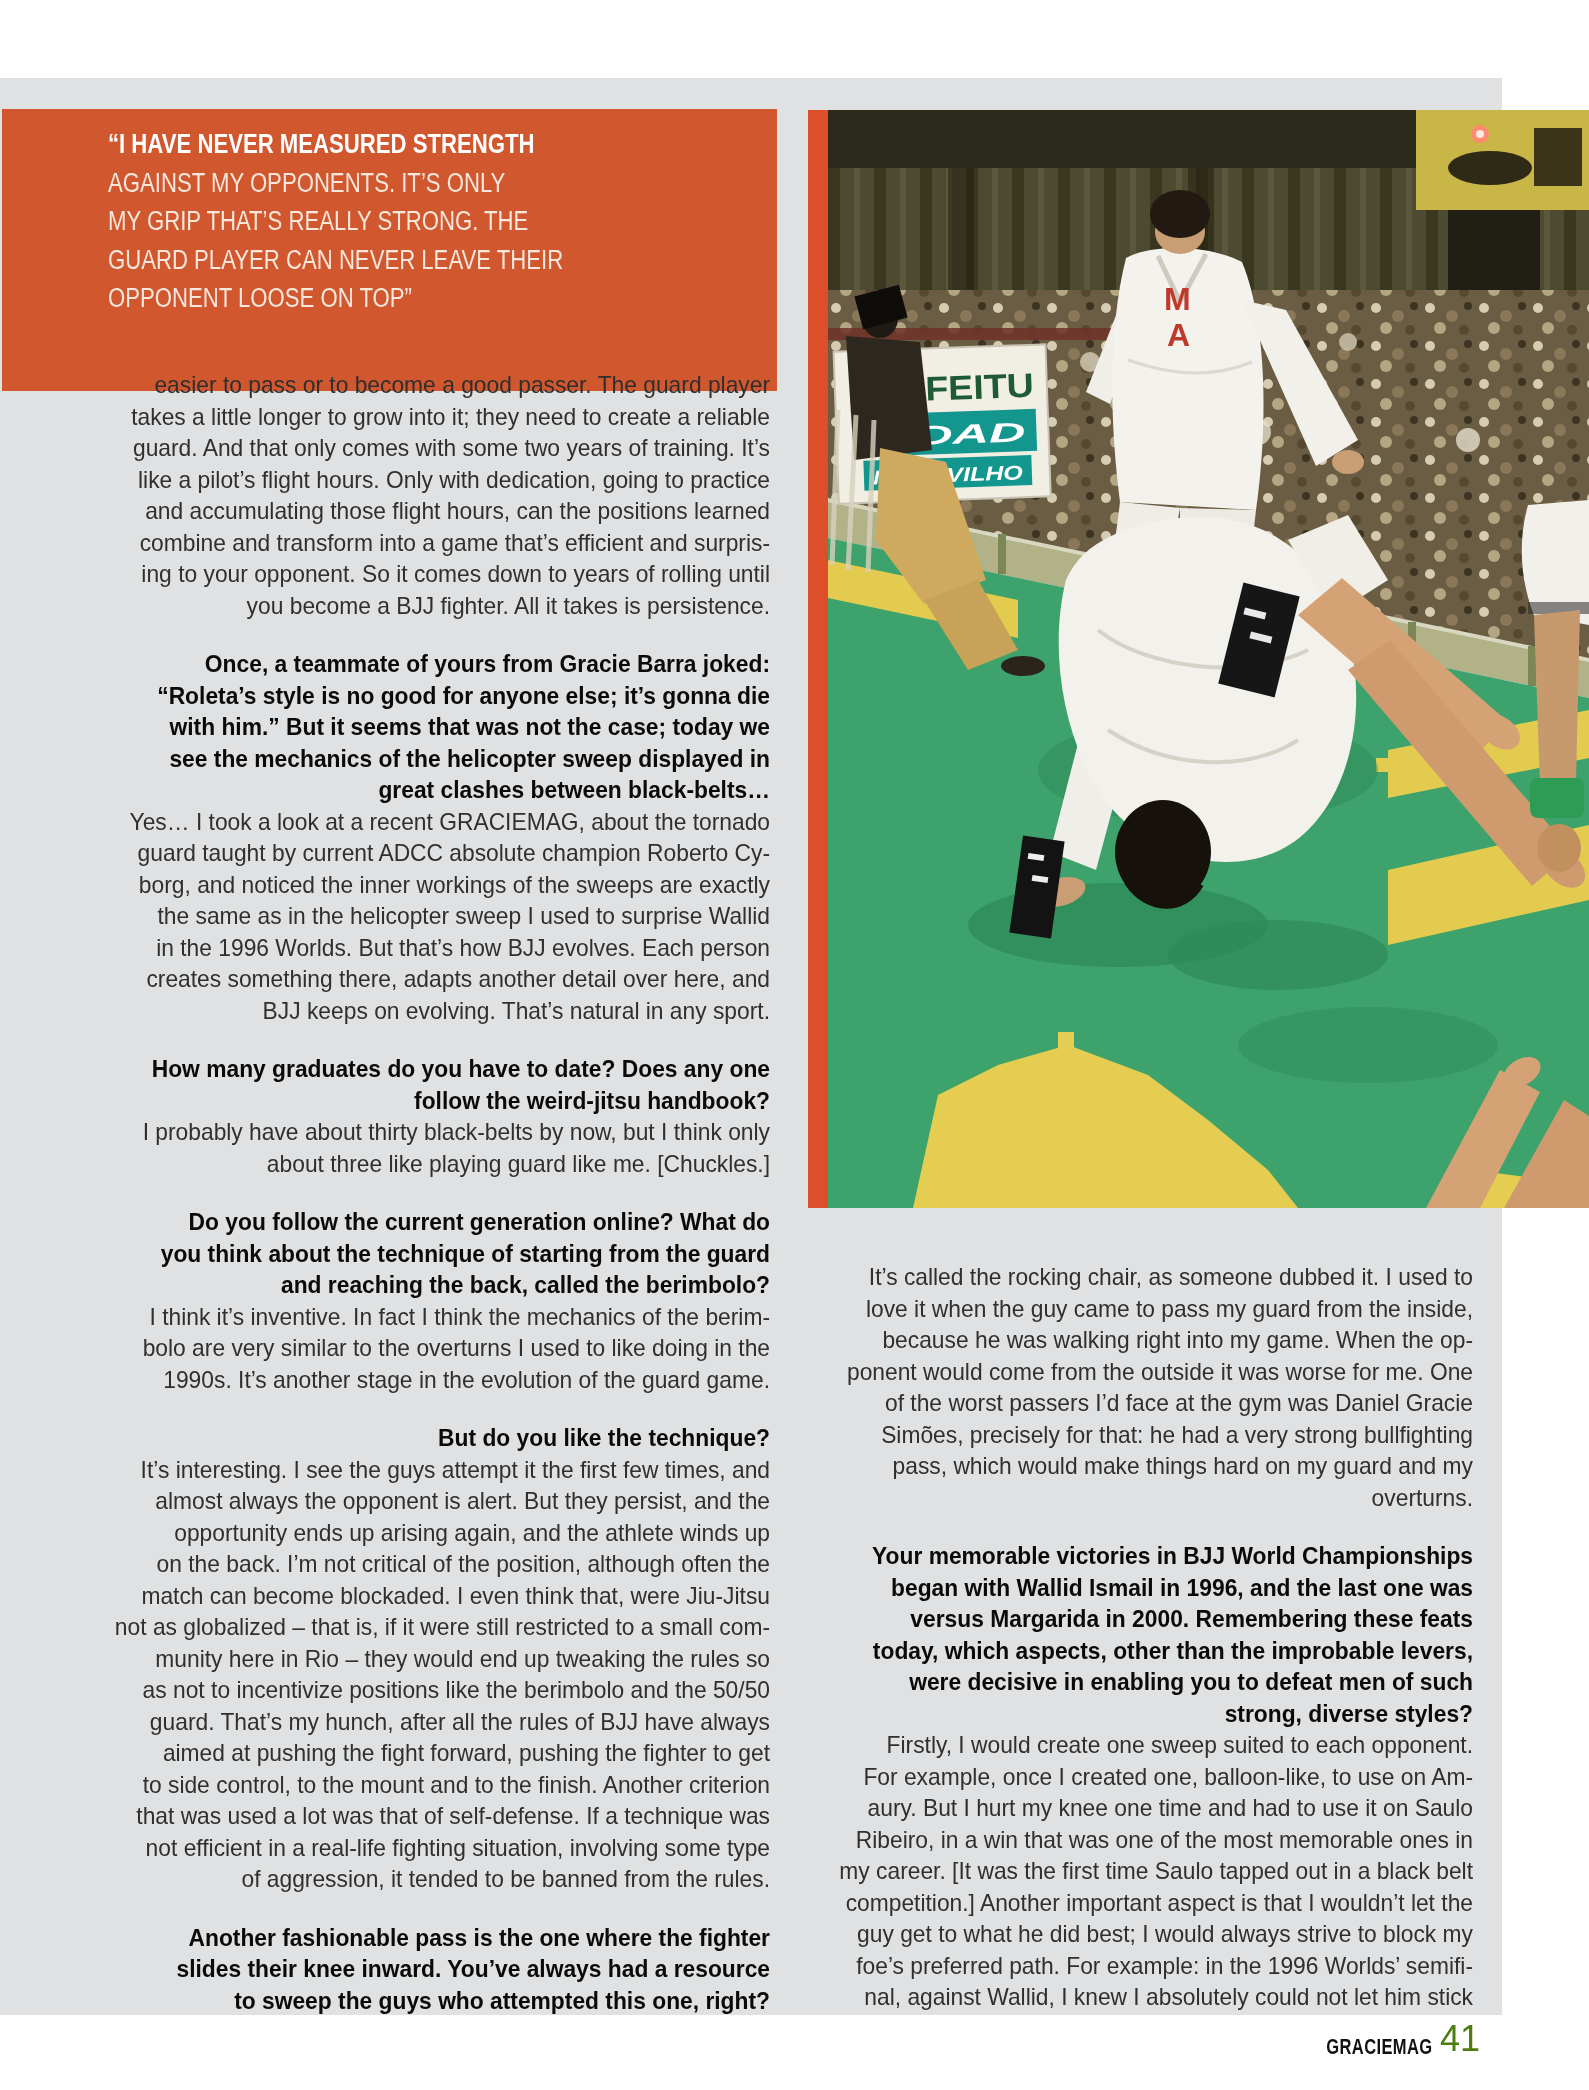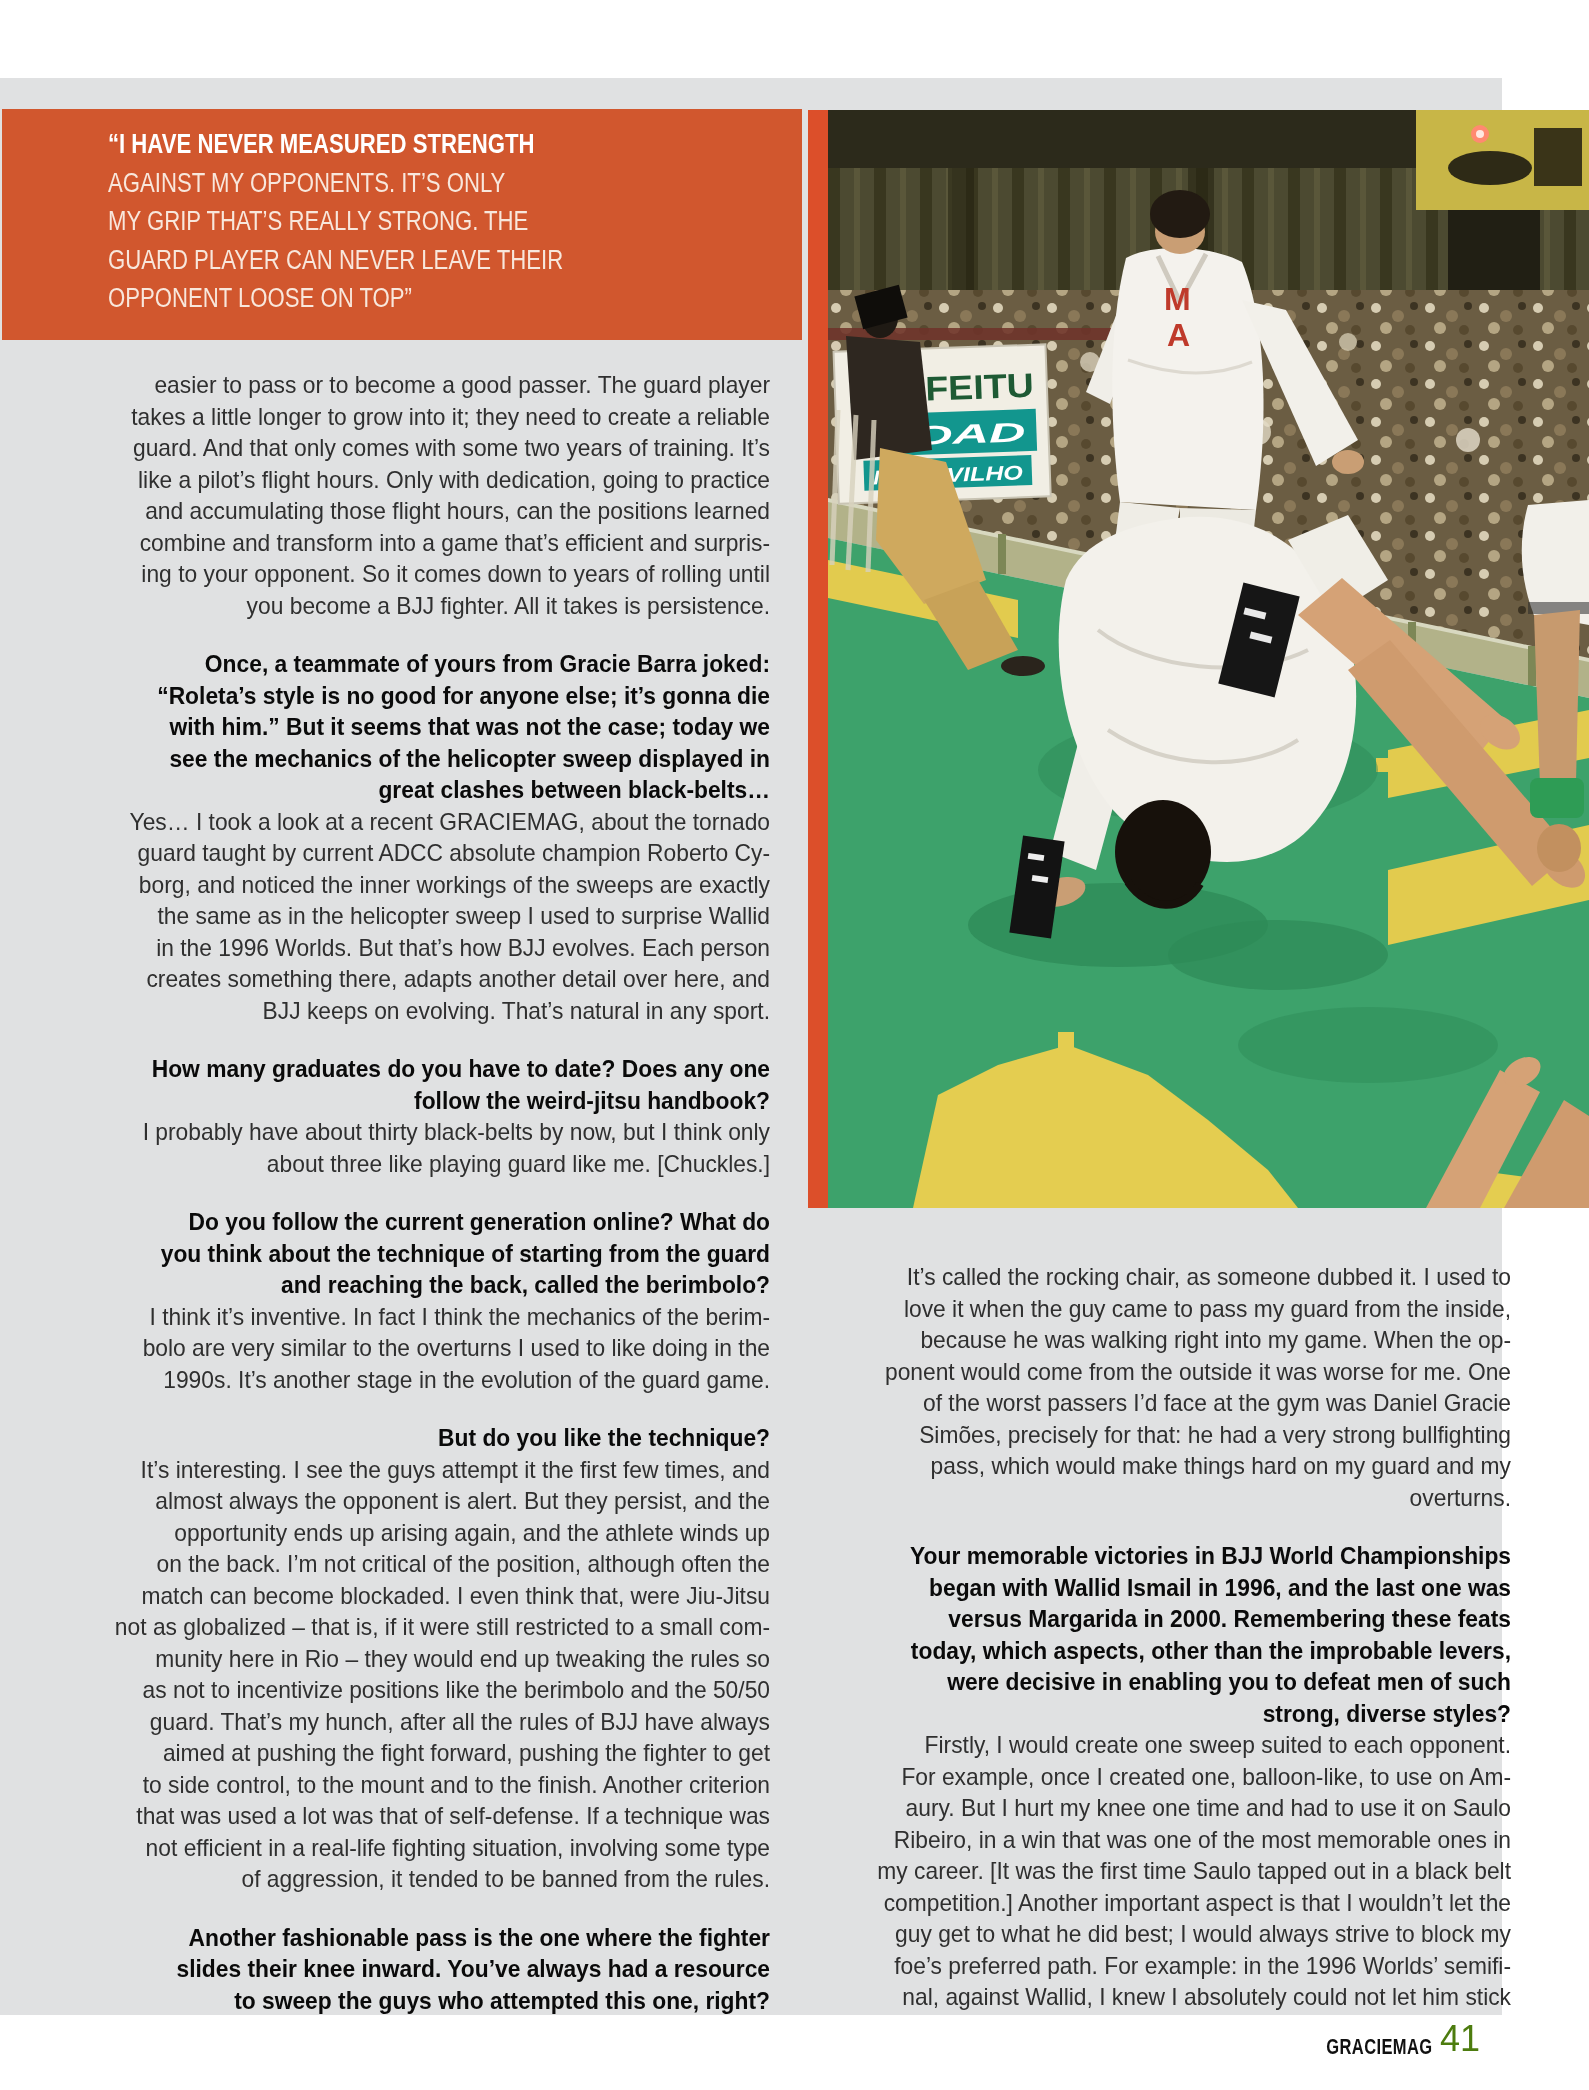--- a/index.html
+++ b/index.html
@@ -1,33 +1,33 @@
 <!DOCTYPE html>
 <html><head>
 <meta charset="utf-8">
 <style>
   html, body { margin:0; padding:0; }
   body {
     width:1589px; height:2090px; position:relative; overflow:hidden;
     background:#ffffff; font-family:"Liberation Sans", sans-serif;
   }
   .gray-bg { position:absolute; left:0; top:78px; width:1502px; height:1937px; background:#e0e1e2; }
-  .quote-box { position:absolute; left:2px; top:109px; width:775px; height:231px; background:#d1572e;padding-left:25px; }
+  .quote-box { position:absolute; left:2px; top:109px; width:775px; height:282px; background:#d1572e; }
   .quote-inner { position:absolute; left:106px; top:16px; }
   .quote-l1 {
     white-space:pre; font-size:27px; line-height:38.5px; font-weight:bold; color:#ffffff;
     transform:scaleX(.82); transform-origin:0 0; margin:0;
   }
   .quote-rest {
     white-space:pre; font-size:27px; line-height:38.5px; font-weight:400; color:#f8e7dc;
     transform:scaleX(.82); transform-origin:0 0; margin:0;
   }
   .col { position:absolute;text-align:right; }
   .col-left  { left:105px; top:369px; width:700px; }
-  .col-right { left:808px; top:1261px; width:700px;margin-left:38px; }
+  .col-right { left:808px; top:1261px; width:700px; }
   .col p {
     margin:0 0 27px 0; white-space:pre; font-size:24px; line-height:31.5px;
     color:#2f2f2f; transform:scaleX(.95); transform-origin:0 0;
   }
   .col p.q { font-weight:bold; color:#0a0a0a; margin-bottom:0; }
   .photo-stripe { position:absolute; left:808px; top:110px; width:20px; height:1098px; background:#dc4f2a; }
   .photo { position:absolute; left:828px; top:110px; width:761px; height:1098px; overflow:hidden; }
   .photo svg { display:block; width:761px; height:1098px; font-family:"Liberation Sans", sans-serif; }
   .footer { position:absolute; top:2018px; right:109px; display:flex; align-items:flex-end; }
   .footer .brand {

